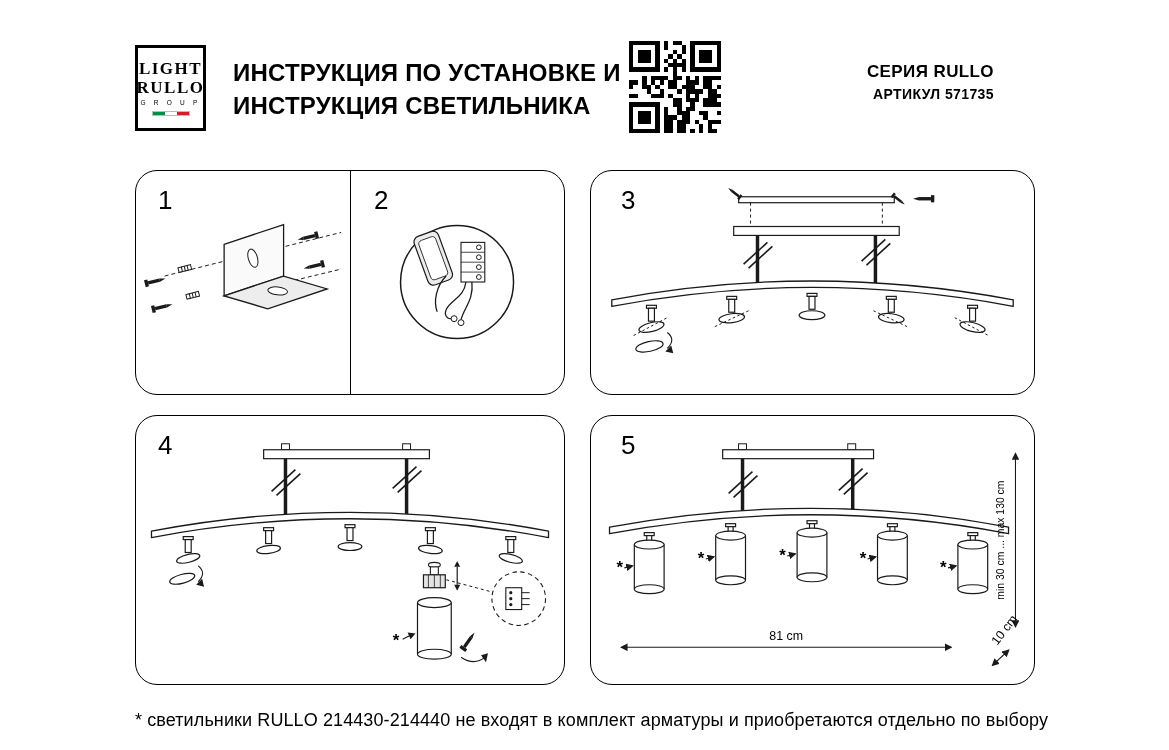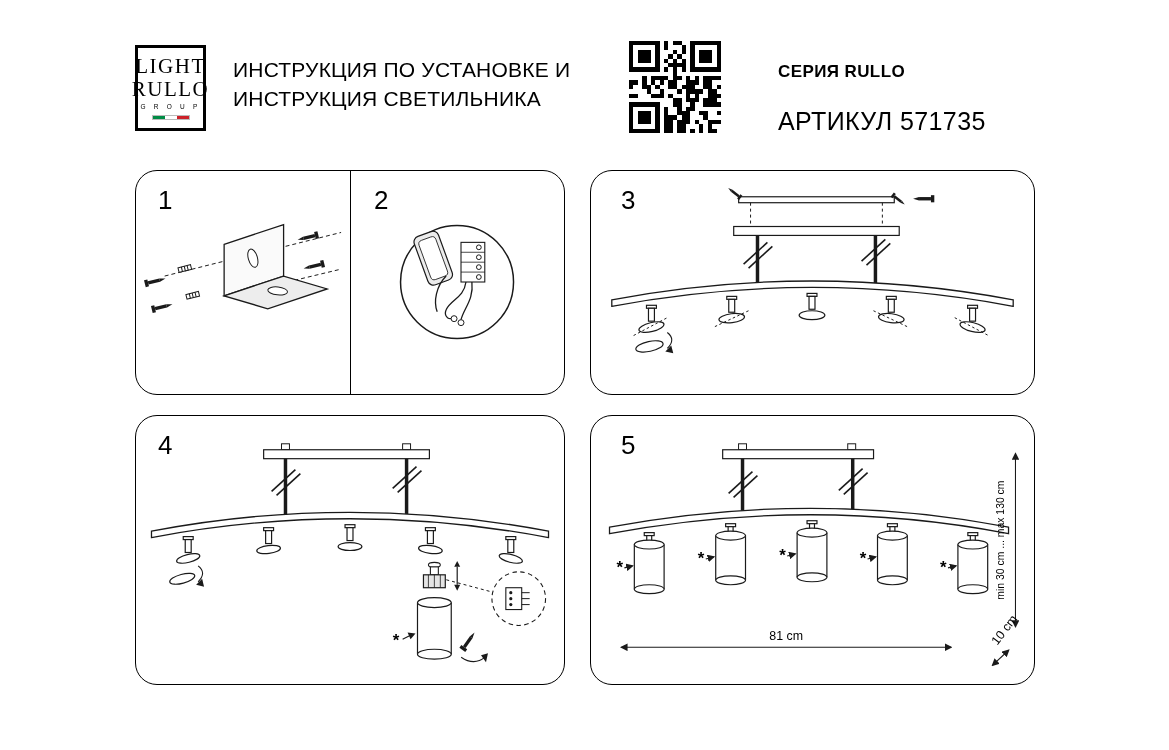--- a/index.html
+++ b/index.html
@@ -3,29 +3,29 @@
 <meta charset="utf-8">
 <style>
   *{margin:0;padding:0;box-sizing:border-box}
   html,body{background:#fff}
   .page{position:relative;width:1169px;height:750px;background:#fff;color:#000;
         font-family:"Liberation Sans",sans-serif;overflow:hidden}
 
   
   .logo{position:absolute;left:135px;top:45px;width:71px;height:86px;border:3px solid #000;
         display:flex;flex-direction:column;align-items:center;justify-content:center;gap:1px;background:#fff}
-  .logo-word{font-family:"Liberation Serif",serif;font-weight:400;font-size:21px;letter-spacing:1.5px;line-height:1.02}
+  .logo-word{font-family:"Liberation Serif",serif;font-weight:700;font-size:17px;letter-spacing:1.5px;line-height:1.02}
   .logo-group{font-size:6.5px;letter-spacing:3.2px;margin-top:2px}
   .logo-flag{width:38px;height:5px;margin-top:4px;border:0.5px solid #bbb}
-  .title{position:absolute;left:233px;top:56px;font-size:21px;font-weight:400;line-height:1.38;letter-spacing:.2px}
+  .title{position:absolute;left:233px;top:56px;font-size:24px;font-weight:700;line-height:1.38;letter-spacing:.2px}
   .qr{position:absolute;left:629px;top:41px;width:92px;height:92px}
   .qr svg rect{fill:#000}
-  .meta{position:absolute;left:778px;top:62px;width:216px;text-align:left}
+  .meta{position:absolute;left:778px;top:62px;width:216px;text-align:right}
   .series{font-size:17px;font-weight:700;letter-spacing:.4px}
-  .article{font-size:25px;font-weight:400;margin-top:25px;letter-spacing:.4px}
+  .article{font-size:14px;font-weight:700;margin-top:4px;letter-spacing:.4px}
 
   
   .panel{position:absolute;border:1.6px solid #000;border-radius:22px;background:#fff}
   .panel svg{position:absolute;left:0;top:0;width:100%;height:100%}
   .step-num{position:absolute;top:14px;font-size:26px;z-index:2}
   #p12{left:135px;top:170px;width:430px;height:225px}
   #p12 .divider{position:absolute;left:50%;top:0;bottom:0;width:1.4px;background:#000}
   #p3{left:590px;top:170px;width:445px;height:225px}
   #p4{left:135px;top:415px;width:430px;height:270px}
   #p5{left:590px;top:415px;width:445px;height:270px}
@@ -557,13 +557,14 @@
         <line x1="30" y1="233" x2="362" y2="233" marker-start="url(#ah5)" marker-end="url(#ah5)"></line>
         <line x1="427" y1="38" x2="427" y2="212" marker-start="url(#ah5)" marker-end="url(#ah5)"></line>
         <line x1="404" y1="251" x2="420" y2="236" marker-start="url(#ah5)" marker-end="url(#ah5)"></line>
       </g>
       <text x="196" y="226" text-anchor="middle" class="dim">81 cm</text>
       <text transform="translate(415,125) rotate(-90)" text-anchor="middle" class="dimv">min 30 cm ... max 130 cm</text>
       <text transform="translate(419,218) rotate(-52)" text-anchor="middle" class="dim">10 cm</text>
     </svg>
   </section>
 
+  <div class="footnote">* светильники RULLO 214430-214440 не входят в комплект арматуры и приобретаются отдельно по выбору</div>
 </div>
 
 </body></html>

